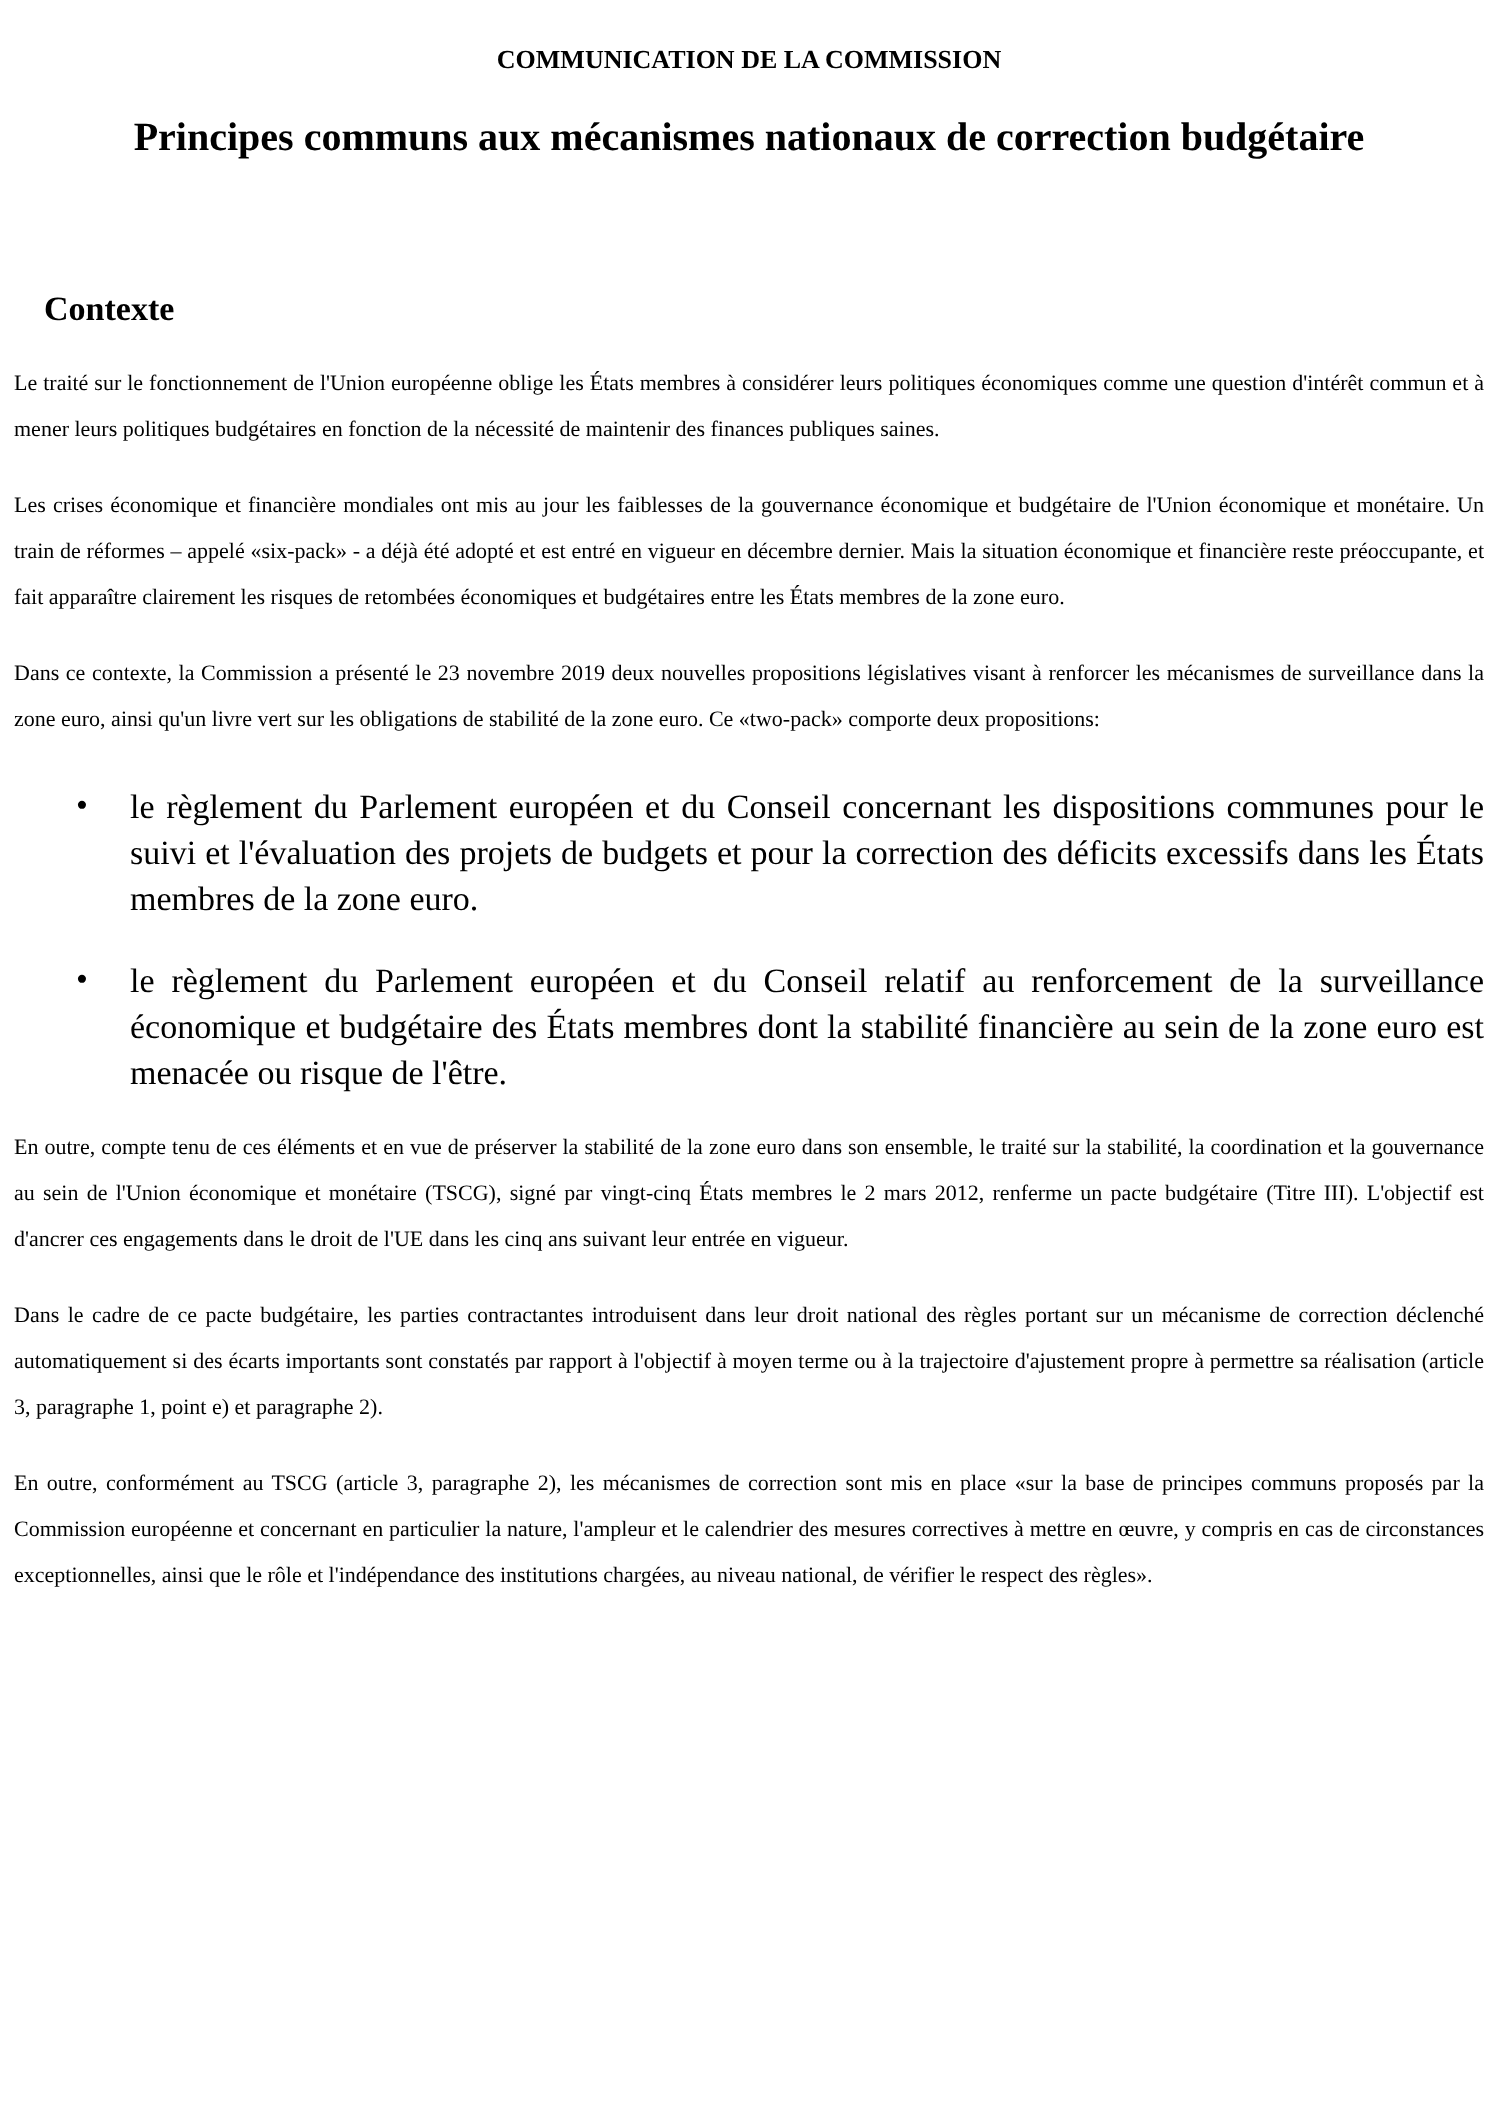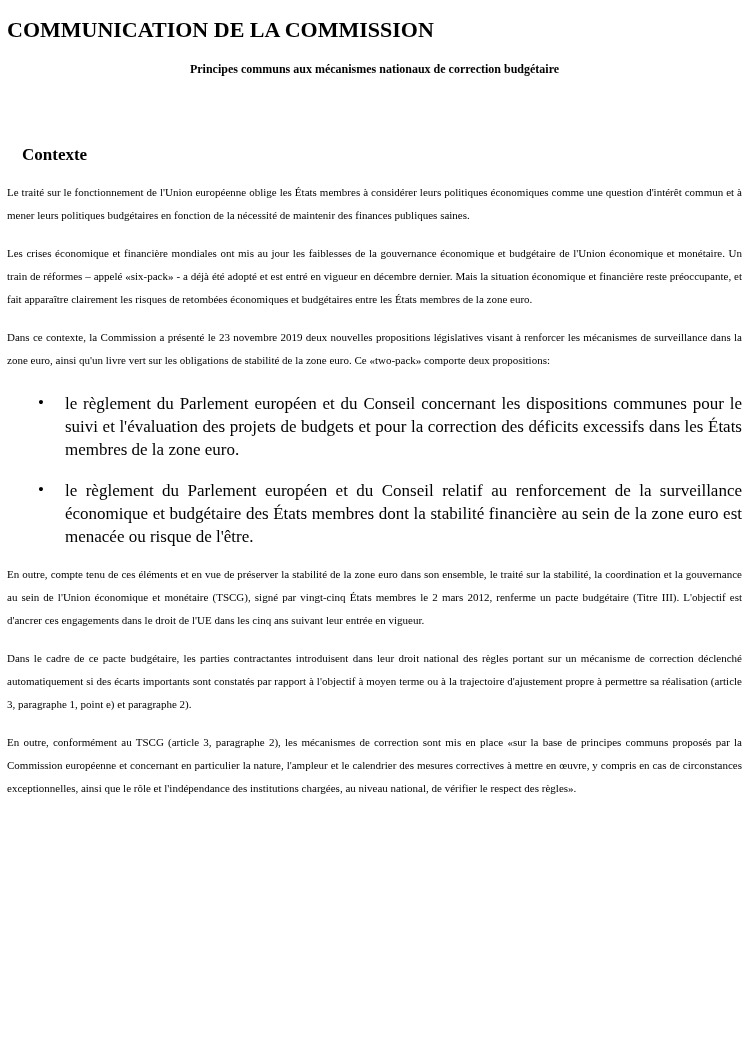--- a/index.html
+++ b/index.html
@@ -11,29 +11,30 @@
     width: 747px;
     height: 1052px;
     overflow: hidden;
     font-family: "Liberation Serif", "DejaVu Serif", serif;
     color: #000000;
   }
   .page {
     padding: 18px 5px 0 7px;
   }
   .title {
+    text-align: center;
     font-weight: bold;
-    font-size: 22px;
+    font-size: 13px;
     line-height: 23px;
     margin: 0;
   }
   .subtitle {
     text-align: center;
     font-weight: bold;
-    font-size: 12px;
+    font-size: 20px;
     line-height: 23px;
     margin: 17px 0 0 0;
   }
   .section-heading {
     font-weight: bold;
     font-size: 17px;
     line-height: 23px;
     margin: 62px 0 0 15px;
   }
   p.body-para {

